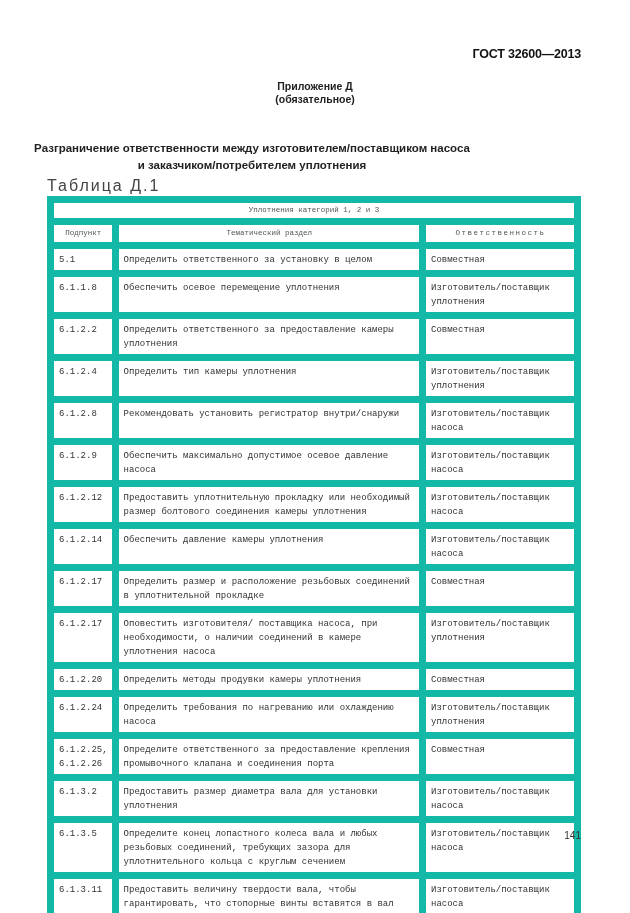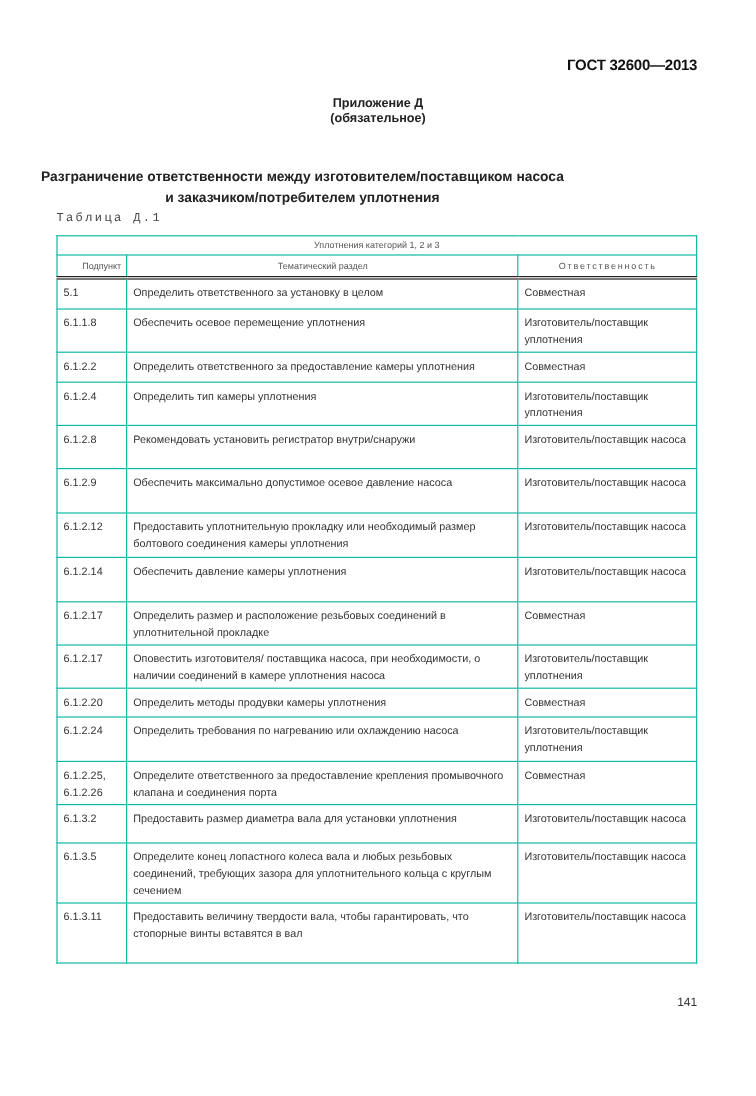--- a/index.html
+++ b/index.html
@@ -1,24 +1,24 @@
 <!DOCTYPE html>
 <html><head>
 <meta charset="utf-8">
 <style>
   html, body { margin:0; padding:0; background:#fff; }
   body { width:630px; height:913px; position:relative; font-family:"Liberation Sans", sans-serif; color:#222; overflow:hidden; }
   .std { position:absolute; right:49px; top:47px; font-size:12.5px; font-weight:bold; color:#111; letter-spacing:-0.2px; }
   .appx { position:absolute; left:0; width:630px; text-align:center; top:80px; font-size:10.5px; font-weight:bold; line-height:13px; color:#222; }
   .title { position:absolute; left:0; width:504px; text-align:center; top:140px; font-size:11.5px; font-weight:bold; line-height:17px; color:#222; }
-  .tlabel { position:absolute; left:47px; top:177px; font-size:10px; letter-spacing:2px; color:#444;font-family:Liberation Mono, monospace; }
+  .tlabel { position:absolute; left:47px; top:177px; font-size:16px; letter-spacing:2px; color:#444; }
   table { position:absolute; left:47px; top:196px; width:534px; border-collapse:collapse; font-size:9px; color:#333; }
-  td, th { border:1px solid #14b8a6; vertical-align:top; padding:4px 4px 3px 5px; line-height:14px; font-weight:normal; }
+  td, th { border:7px solid #14b8a6; vertical-align:top; padding:4px 4px 3px 5px; line-height:14px; font-weight:normal;font-family:Liberation Mono, monospace; }
   th { font-size:7.5px; color:#555; text-align:center; padding:2px 4px; height:11px; line-height:11px; }
-  th.lft { text-align:right; }
+  th.lft { text-align:center; }
   th.sp { letter-spacing:1.5px; }
   tr.h2 th { border-bottom:3px double #222; padding:3px 4px 3px 5px; }
   td.c1 { width:48px; }
   td.c3 { width:139px; }
   .pgnum { position:absolute; right:49px; top:830px; font-size:10px; color:#333; }
 </style>
 </head>
 <body>
 
 <div class="std">ГОСТ 32600—2013</div>

